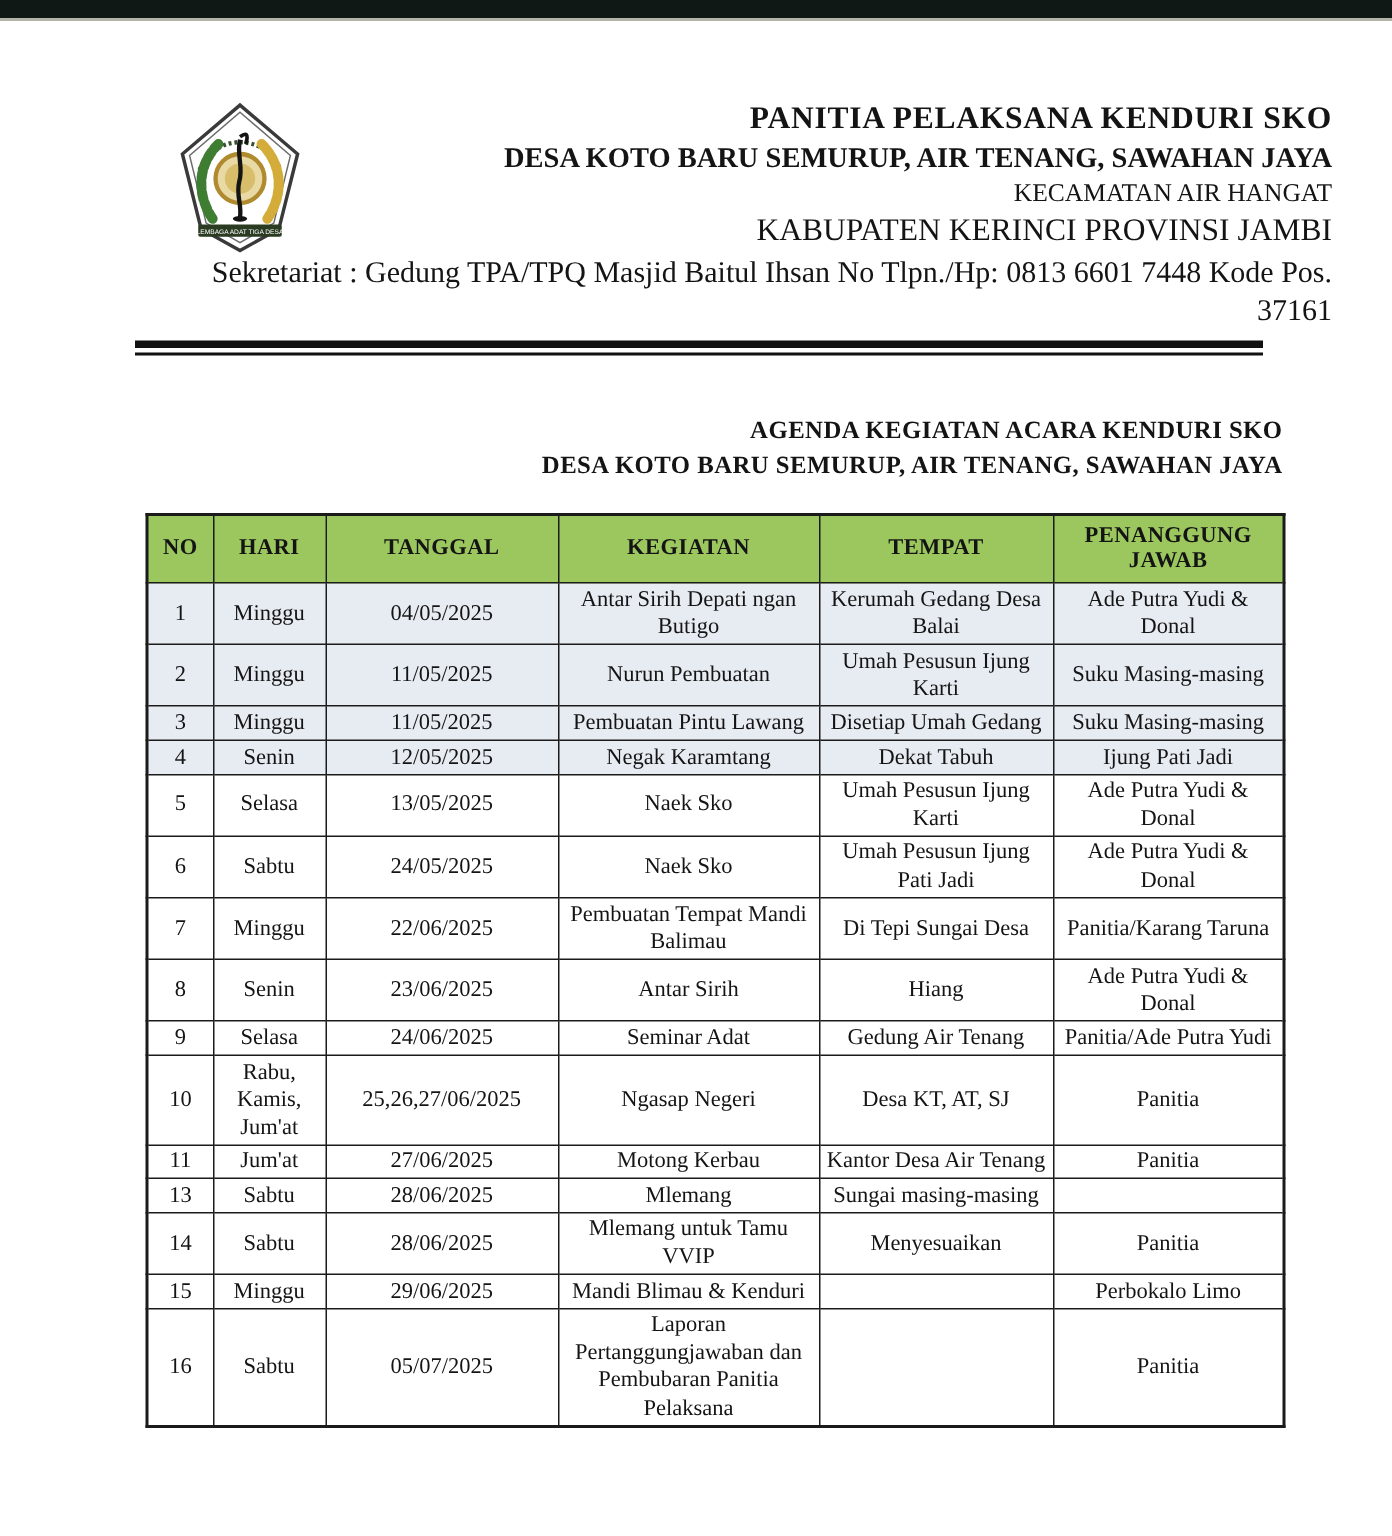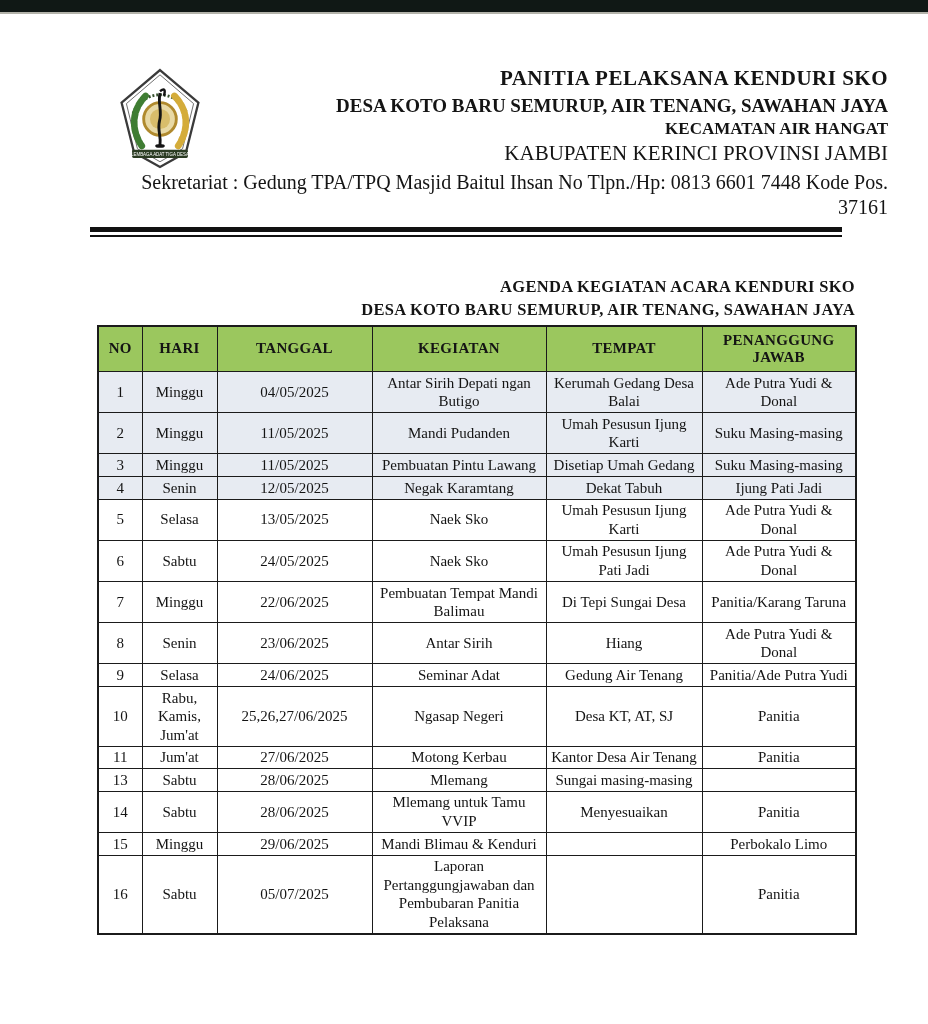--- a/index.html
+++ b/index.html
@@ -21,41 +21,41 @@
   .logo{
     position:absolute;left:112px;top:2px;width:96px;height:102px;
   }
   .lh-text{
     margin:0 40px 0 120px;
     text-align:right;
     line-height:1.22;
   }
   .lh-org{font-size:21px;font-weight:bold;letter-spacing:.5px;}
   .lh-village{font-size:19px;font-weight:bold;margin-top:2px;}
-  .lh-district{font-size:17px;margin-top:2px;font-weight:bold;}
+  .lh-district{font-size:17px;margin-top:2px;}
   .lh-regency{font-size:21px;margin-top:1px;}
   .lh-sekretariat{font-size:20px;margin-top:4px;}
   .double-rule{
     margin:8px 86px 0 90px;
     border-top:5px solid #111;
     border-bottom:2.5px solid #111;
     height:3px;
   }
   
   .doc-title{
     margin:38px 73px 0 97px;
     text-align:right;
     font-weight:bold;
     font-size:16.5px;
     line-height:1.4;
     letter-spacing:.3px;
   }
   
   table.agenda{
-    margin:4px 0 0 97px;
+    margin:21px 0 0 97px;
     width:758px;
     border-collapse:collapse;
     table-layout:fixed;
     font-size:15px;
   }
   table.agenda,
   table.agenda th,
   table.agenda td{
     border:1.6px solid #1b1b1b;
   }
@@ -148,21 +148,21 @@
     <td>Minggu</td>
     <td>04/05/2025</td>
     <td>Antar Sirih Depati ngan Butigo</td>
     <td>Kerumah Gedang Desa Balai</td>
     <td>Ade Putra Yudi &amp; Donal</td>
   </tr>
       <tr class="highlight">
     <td>2</td>
     <td>Minggu</td>
     <td>11/05/2025</td>
-    <td>Mandi Pudanden</td>
+    <td>Nurun Pembuatan</td>
     <td>Umah Pesusun Ijung Karti</td>
     <td>Suku Masing-masing</td>
   </tr>
       <tr class="highlight">
     <td>3</td>
     <td>Minggu</td>
     <td>11/05/2025</td>
     <td>Pembuatan Pintu Lawang</td>
     <td>Disetiap Umah Gedang</td>
     <td>Suku Masing-masing</td>

